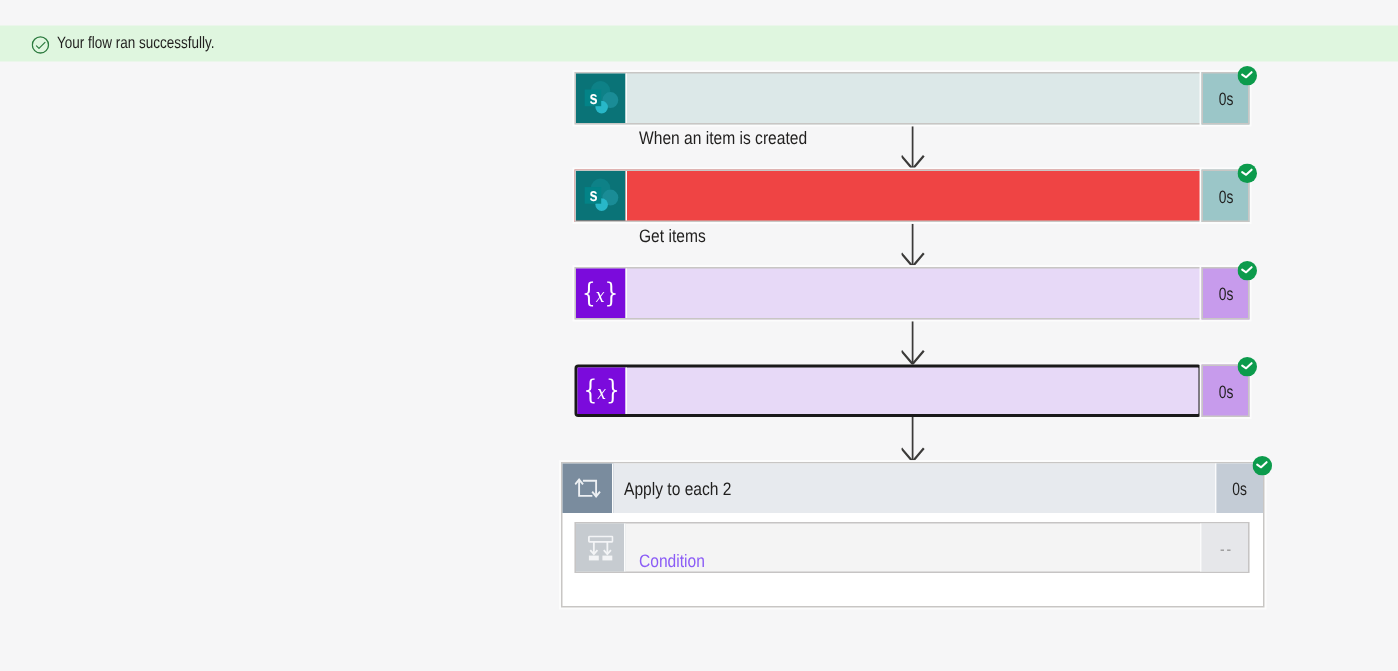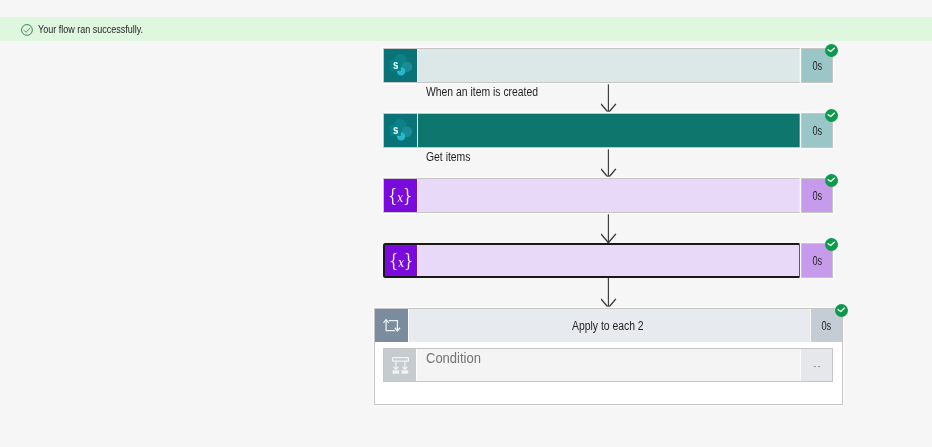--- a/index.html
+++ b/index.html
@@ -60,31 +60,31 @@
   
   .scope{
     position:absolute;left:374px;top:308px;width:469px;height:97px;
     box-sizing:border-box;border:1px solid #c8c6c4;background:#ffffff;box-shadow:0 0 0 1.3px #fcfcfc;
   }
   .scope-head{
     position:absolute;left:0;top:0;width:467px;height:33px;display:flex;align-items:stretch;
     background:#e7eaee;
   }
   .s-icon{flex:0 0 33px;background:#7a8c9e;border-right:1px solid #fbfcfc;display:flex;align-items:center;justify-content:center;}
-  .s-title{flex:1 1 auto;display:flex;align-items:center;padding-left:6.8px;font-size:12px;color:#201f1e;justify-content:center;}
+  .s-title{flex:1 1 auto;display:flex;align-items:center;padding-left:6.8px;font-size:12px;color:#201f1e;}
   .s-title span{display:inline-block;transform:scaleX(0.866);transform-origin:left center;white-space:nowrap;}
   .s-dur{flex:0 0 31px;display:flex;align-items:center;justify-content:center;font-size:12px;color:#201f1e;background:#c4ccd6;}
   .s-dur span{display:inline-block;transform:scaleX(0.77);}
 
   .cond{
     position:absolute;left:8px;top:39px;width:450px;height:34px;
     box-sizing:border-box;border:1px solid #c6c4c4;display:flex;align-items:stretch;background:#f4f4f4;
   }
   .cd-icon{flex:0 0 32px;background:#c6cbd0;border-right:1px solid #fbfcfc;display:flex;align-items:center;justify-content:center;}
-  .cd-title{flex:1 1 auto;display:flex;align-items:flex-start;padding-left:9px;font-size:15px;color:#737373;}
+  .cd-title{flex:1 1 auto;display:flex;align-items:flex-end;padding-left:9px;font-size:12px;color:#8b5cf6;}
   .cd-title span{display:inline-block;transform:scaleX(0.866);transform-origin:left center;white-space:nowrap;}
   .cd-dur{flex:0 0 31px;display:flex;align-items:center;justify-content:center;font-size:12px;color:#9a9a9a;background:#e6e7ea;}
   .cd-dur span{display:inline-block;transform:scaleX(0.77);letter-spacing:1.6px;margin-left:1.6px;position:relative;top:1px;}
 
   .varglyph{font-family:"DejaVu Serif",serif;font-size:18px;color:#ffffff;line-height:1;display:inline-block;transform:scaleX(0.80);white-space:pre;}
   .varglyph i{font-style:italic;font-size:13px;font-family:"DejaVu Serif",serif;}
 </style>
 </head>
 <body>
 
@@ -153,21 +153,21 @@
       </div>
     </div>
   <div class="dur" style="top:48px;background:#9bc6c8">
       <span>0s</span>
     </div>
   <svg class="badge" style="left:824.7px;top:43.8px" width="13" height="13" viewBox="0 0 13 13">
     <circle cx="6.5" cy="6.5" r="6.5" fill="#0c9b4c"></circle>
     <path d="M3.1 5.7 L5.75 7.55 L9.4 4.1" fill="none" stroke="#ffffff" stroke-width="1.35" stroke-linecap="round" stroke-linejoin="round"></path>
   </svg>
 
-  <div class="card" style="top:113px;background:#0f766e">
+  <div class="card" style="top:113px;background:#ef4444">
     <div class="c-icon" style="background:#0a7377">
       <svg width="33" height="33" viewBox="0 0 33 33">
           <use href="#sp-logo"></use>
         </svg>
     </div>
     <div class="c-sep"></div>
     <div class="c-title">
         <span>Get items</span>
       </div>
     </div>

